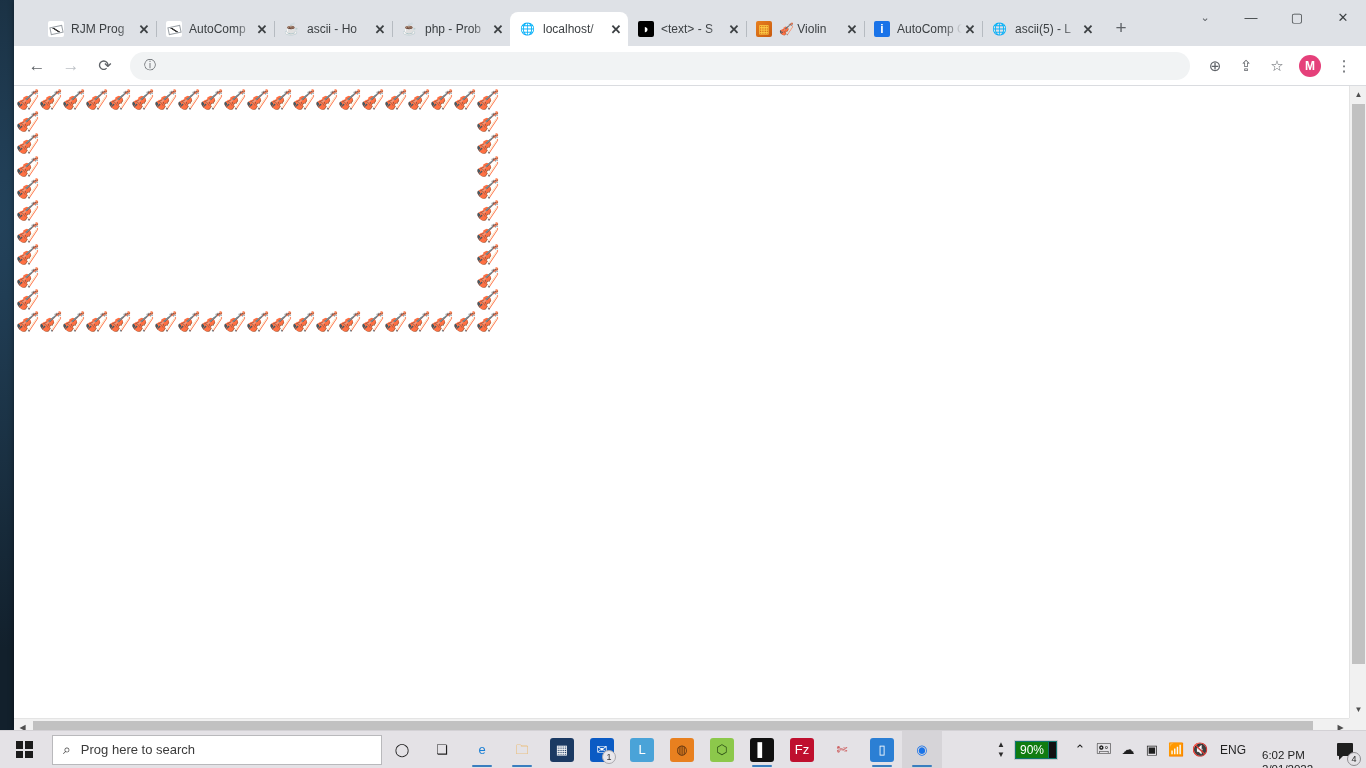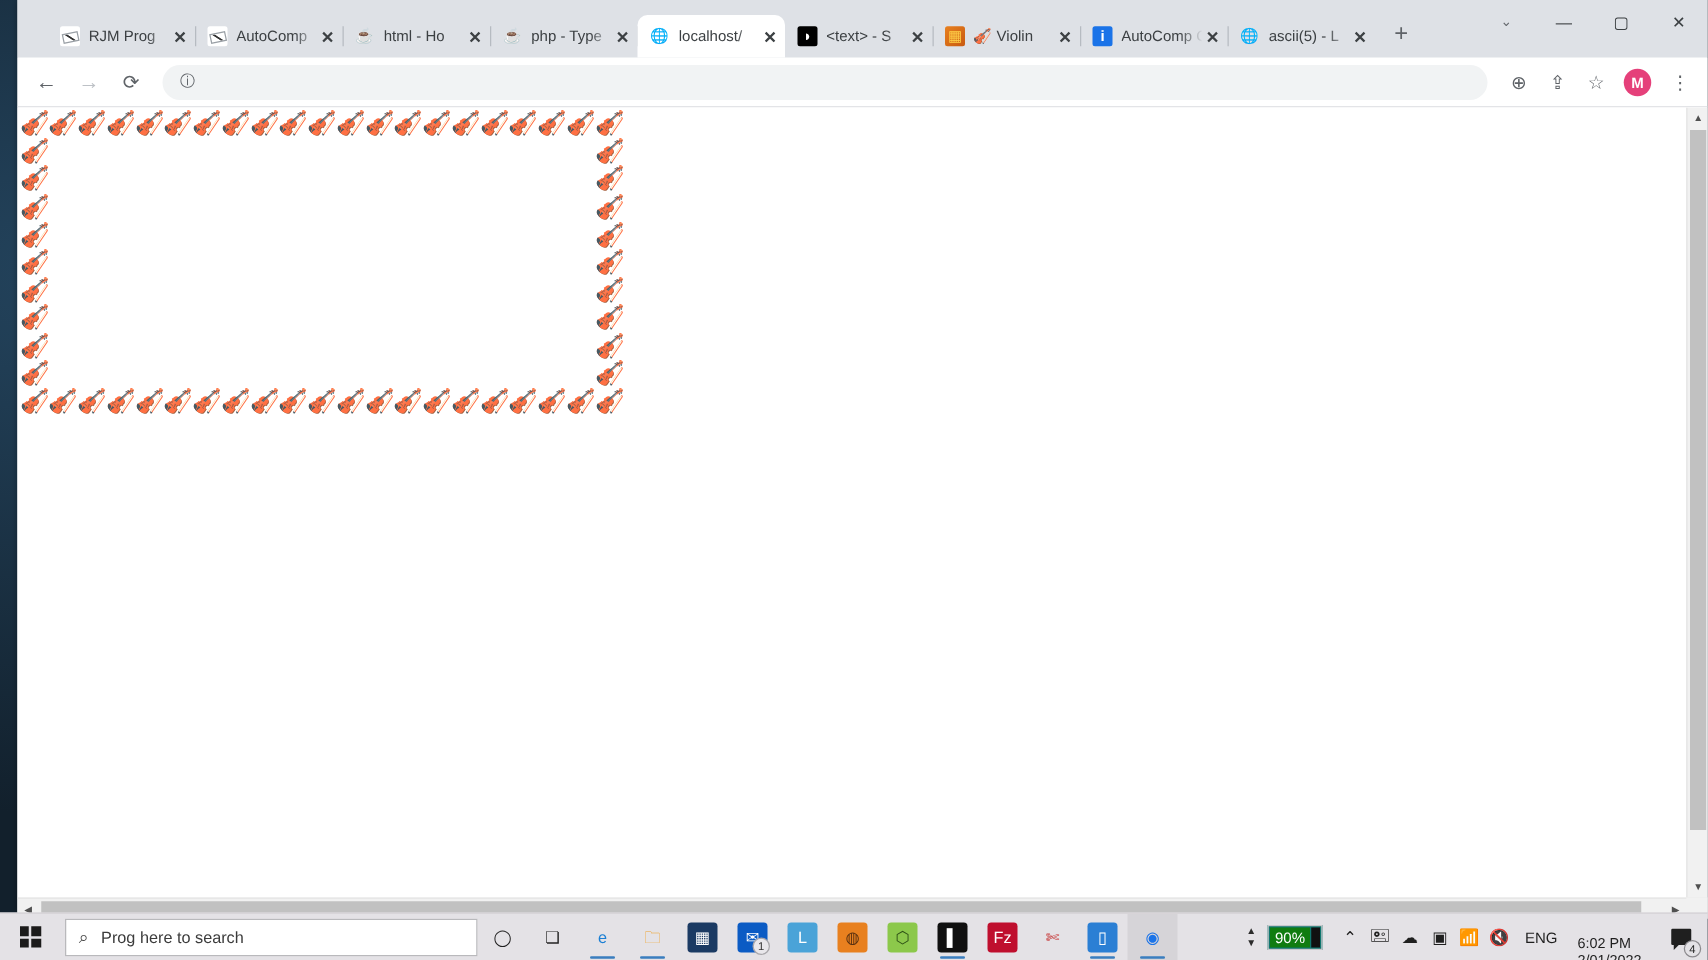--- a/index.html
+++ b/index.html
@@ -310,27 +310,27 @@
           <span class="sep"></span>
         </div>
         <div class="tab">
           <span class="fav fav-rjm"></span>
           <span class="tlabel">AutoComp</span>
           <span class="tclose">✕</span>
           <span class="sep"></span>
         </div>
         <div class="tab">
           <span class="fav fav-java">☕</span>
-          <span class="tlabel">html - Ho</span>
+          <span class="tlabel">ascii - Ho</span>
           <span class="tclose">✕</span>
           <span class="sep"></span>
         </div>
         <div class="tab">
           <span class="fav fav-java">☕</span>
-          <span class="tlabel">php - Type</span>
+          <span class="tlabel">php - Prob</span>
           <span class="tclose">✕</span>
           <span class="sep"></span>
         </div>
         <div class="tab active">
           <span class="fav fav-globe">🌐</span>
           <span class="tlabel">localhost/</span>
           <span class="tclose">✕</span>
         </div>
         <div class="tab">
           <span class="fav fav-text">◗</span>

